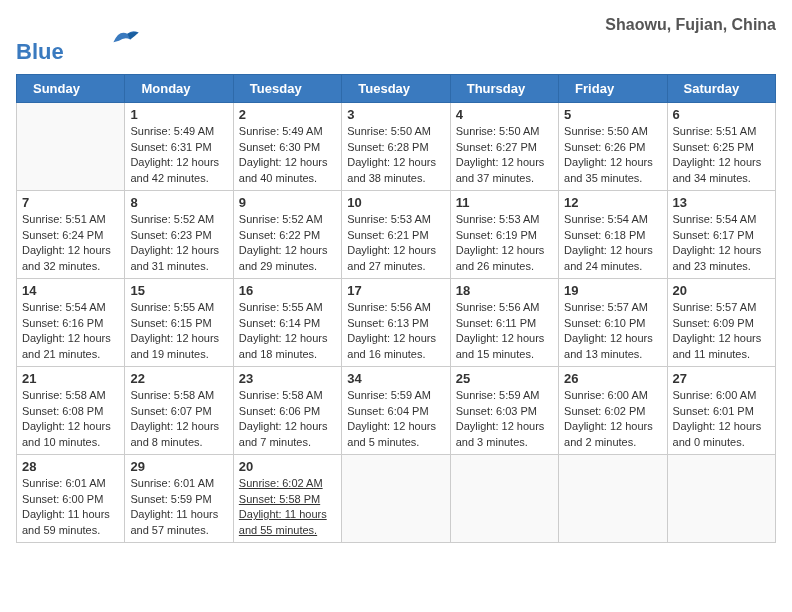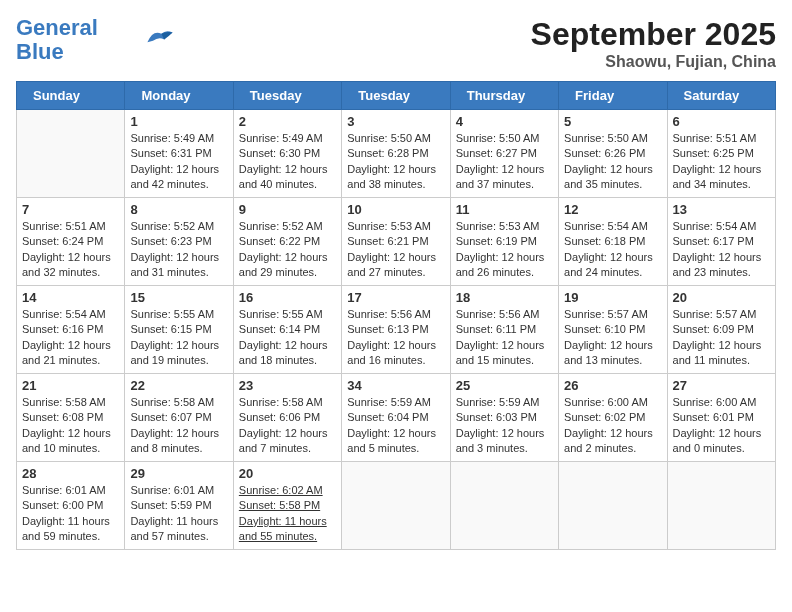--- a/index.html
+++ b/index.html
@@ -82,30 +82,29 @@
     .empty-cell { background: #f9f9f9; }
     .week-row td { height: 88px; }
   </style>
 </head>
 <body>
 
 <div class="header">
   <div class="logo">
     <div style="display:flex; align-items:center;">
       <span class="logo-text">
-        <span>General</span><br><span>Blue</span>
+        <br><span>Blue</span>
       </span>
       <svg class="logo-bird" viewBox="0 0 40 28" xmlns="http://www.w3.org/2000/svg">
         <path d="M2,20 Q10,2 22,8 Q28,2 38,6 Q30,10 26,16 Q18,12 10,18 Z" fill="#3a7abf"></path>
         <path d="M22,8 Q30,4 38,6 Q32,12 26,16 Q24,12 22,8Z" fill="#1a5fa0"></path>
       </svg>
     </div>
   </div>
   <div class="title-block">
-    <h1>September 2025</h1>
     <h2>Shaowu, Fujian, China</h2>
   </div>
 </div>
 
 <table class="calendar">
   <thead>
     <tr>
     <th>Sunday</th>
         <th>Monday</th>
         <th>Tuesday</th>

